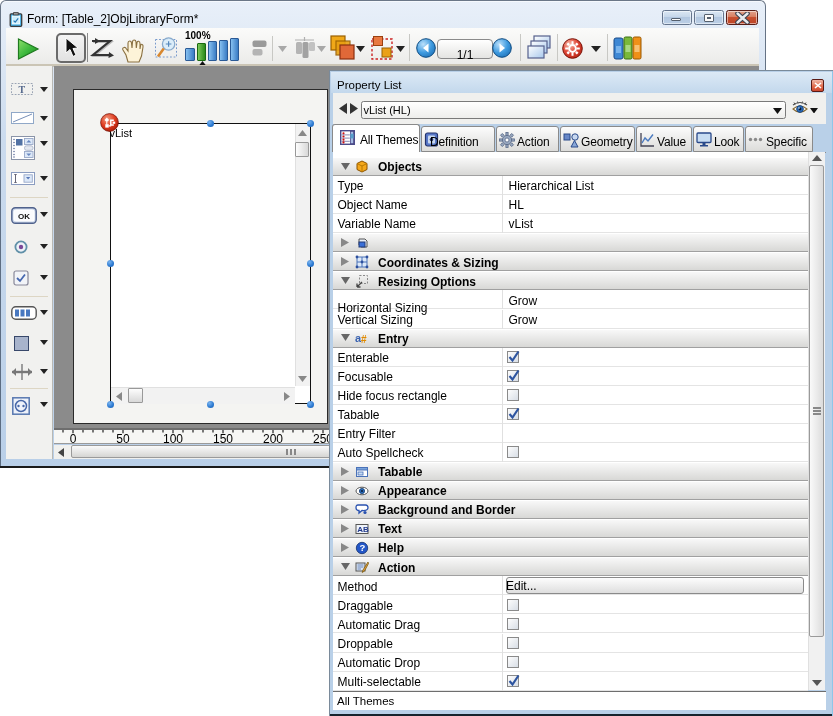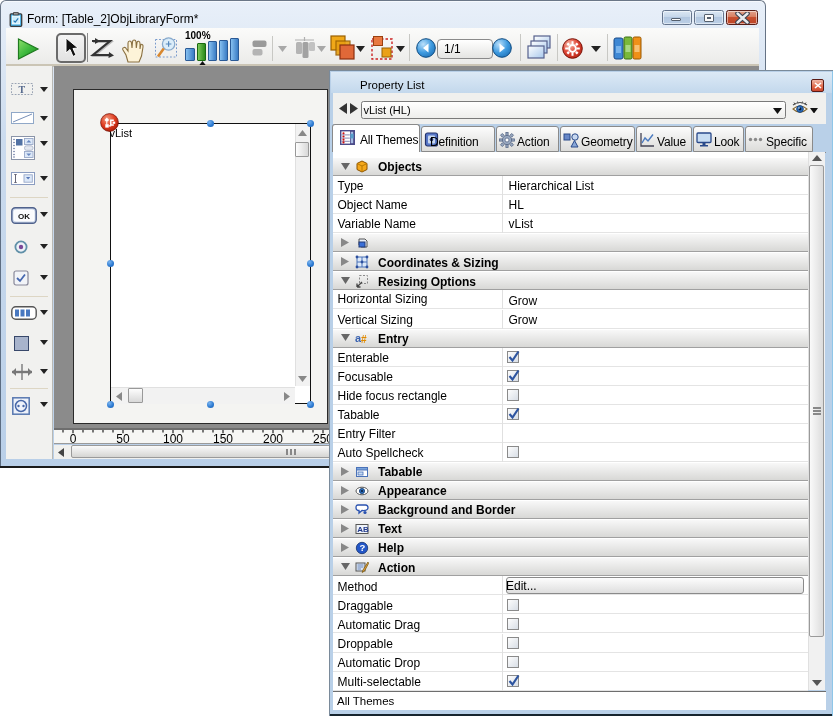--- a/index.html
+++ b/index.html
@@ -110,21 +110,21 @@
       <radialGradient id="bb" cx="0.35" cy="0.3" r="0.9">
         <stop offset="0" stop-color="#bce0fa"></stop>
         <stop offset="0.5" stop-color="#3f9be0"></stop>
         <stop offset="1" stop-color="#1565ab"></stop>
       </radialGradient>
     </defs>
     <circle cx="10" cy="10" r="9.3" fill="url(#bb)" stroke="#0d4a80" stroke-width="1"></circle>
     <path d="M12.5 5.5 L7 10 L12.5 14.5 Z" fill="#fff"></path>
   </svg>
 <div style="left:437px;top:38.5px;width:56px;height:20px;background:linear-gradient(#ffffff,#e4e4e2);border:1.3px solid #8a8a8a;border-radius:4px;"></div>
-<div class="t12" style="left:437px;top:42px;width:56px;margin-left:7px;">1/1</div>
+<div class="t12" style="left:437px;top:48px;width:56px;text-align:center;">1/1</div>
 <svg style="left:492px;top:38px" width="20" height="20" viewBox="0 0 20 20">
     <circle cx="10" cy="10" r="9.3" fill="url(#bb)" stroke="#0d4a80" stroke-width="1"></circle>
     <path d="M7.5 5.5 L13 10 L7.5 14.5 Z" fill="#fff"></path>
   </svg>
 <div style="left:520px;top:34px;width:1px;height:27px;background:#c8c8c4;"></div>
 <svg style="left:527px;top:35px" width="27" height="27" viewBox="0 0 27 27">
     <defs>
       <linearGradient id="pg" x1="0" y1="0" x2="1" y2="1">
         <stop offset="0" stop-color="#ffffff"></stop>
         <stop offset="1" stop-color="#a8c8ec"></stop>
@@ -394,21 +394,21 @@
 <div style="left:308px;top:431.8px;width:30px;text-align:center;font-size:12px;color:#000;">250</div>
 <div style="left:54px;top:444.5px;width:705px;height:14.5px;background:#f0f0ee;"></div>
 <svg style="left:58px;top:448px" width="6" height="9" viewBox="0 0 6 9">
     <path d="M0 4.5 L6 0 V9 Z" fill="#444"></path>
   </svg>
 <div style="left:71px;top:445px;width:270px;height:13px;background:linear-gradient(#fafafa,#d5d5d3);border:1px solid #9a9a9a;border-radius:2px;"></div>
 <div style="left:286px;top:449px;width:2px;height:6px;background:#888;box-shadow:4px 0 0 #888,8px 0 0 #888;"></div>
 <div style="left:330px;top:71px;width:503px;height:645px;background:#b9d0e8;box-shadow:0 0 0 1px #7a8a9a;"></div>
 <div style="left:831.5px;top:71px;width:1.5px;height:645px;background:#8ec6e8;z-index:5;"></div>
 <div style="left:331px;top:72px;width:501px;height:21px;background:linear-gradient(#dce9f6,#c3d8ec);"></div>
-<div style="left:337px;top:79px;font-size:11.5px;color:#000;white-space:nowrap;margin-left:23px;">Property List</div>
+<div style="left:337px;top:79px;font-size:11.5px;color:#000;white-space:nowrap;">Property List</div>
 <div style="left:811px;top:79px;width:13px;height:13px;background:linear-gradient(#f0b8a8,#e06848 60%,#cc4830);border:1.6px solid #5a1a14;border-radius:2px;"></div>
 <svg style="left:814px;top:82px" width="8" height="7" viewBox="0 0 8 7">
     <path d="M1 1 L7 6 M7 1 L1 6" stroke="#fff" stroke-width="1.6"></path>
   </svg>
 <div style="left:333px;top:93px;width:493px;height:31px;background:#f0f0ee;"></div>
 <svg style="left:339px;top:103px" width="19" height="11" viewBox="0 0 19 11">
     <path d="M8 0 L8 11 L0 5.5 Z" fill="#333"></path>
     <path d="M11 0 L11 11 L19 5.5 Z" fill="#333"></path>
   </svg>
 <div style="left:360.5px;top:101px;width:425px;height:18px;background:linear-gradient(#ffffff,#eeeeec);border:1px solid #7a7a7a;border-radius:2.5px;"></div>
@@ -552,21 +552,21 @@
   </svg>
 <div style="left:355px;top:273.9px;width:14px;height:14px;">
     <svg width="14" height="14" viewBox="0 0 14 14">
       <rect x="4.5" y="1.5" width="8" height="8" fill="none" stroke="#8a8a8a" stroke-width="1" stroke-dasharray="2 1.5"></rect>
       <path d="M2 13 L7 8 M2 13 L2 9.5 M2 13 L5.5 13" stroke="#444" stroke-width="1.3" fill="none"></path>
     </svg>
   </div>
 <div class="t12" style="left:378px;top:274.6px;font-weight:bold;">Resizing Options</div>
 <div style="left:333px;top:290.4px;width:475px;height:19.1px;border-bottom:1px solid #e4e4e4;"></div>
 <div style="left:501.5px;top:290.4px;width:1px;height:19.1px;background:#e0e0e0;"></div>
-<div class="t12" style="left:337.5px;top:292px;">Horizontal Sizing</div>
+<div class="t12" style="left:337.5px;top:301px;">Horizontal Sizing</div>
 <div class="t12" style="left:508.5px;top:293.6px;">Grow</div>
 <div style="left:333px;top:309.5px;width:475px;height:19.1px;border-bottom:1px solid #e4e4e4;"></div>
 <div style="left:501.5px;top:309.5px;width:1px;height:19.1px;background:#e0e0e0;"></div>
 <div class="t12" style="left:337.5px;top:312.7px;">Vertical Sizing</div>
 <div class="t12" style="left:508.5px;top:312.7px;">Grow</div>
 <div style="left:333px;top:328.5px;width:475px;height:19.1px;background:linear-gradient(#f8f8f8,#d8d8d6);border-top:1px solid #fff;border-bottom:1px solid #a0a0a0;"></div>
 <svg style="left:341px;top:334.0px" width="9" height="7" viewBox="0 0 9 7">
     <path d="M0 0 H9 L4.5 7 Z" fill="#666"></path>
   </svg>
 <div style="left:355px;top:331.0px;width:14px;height:14px;">

